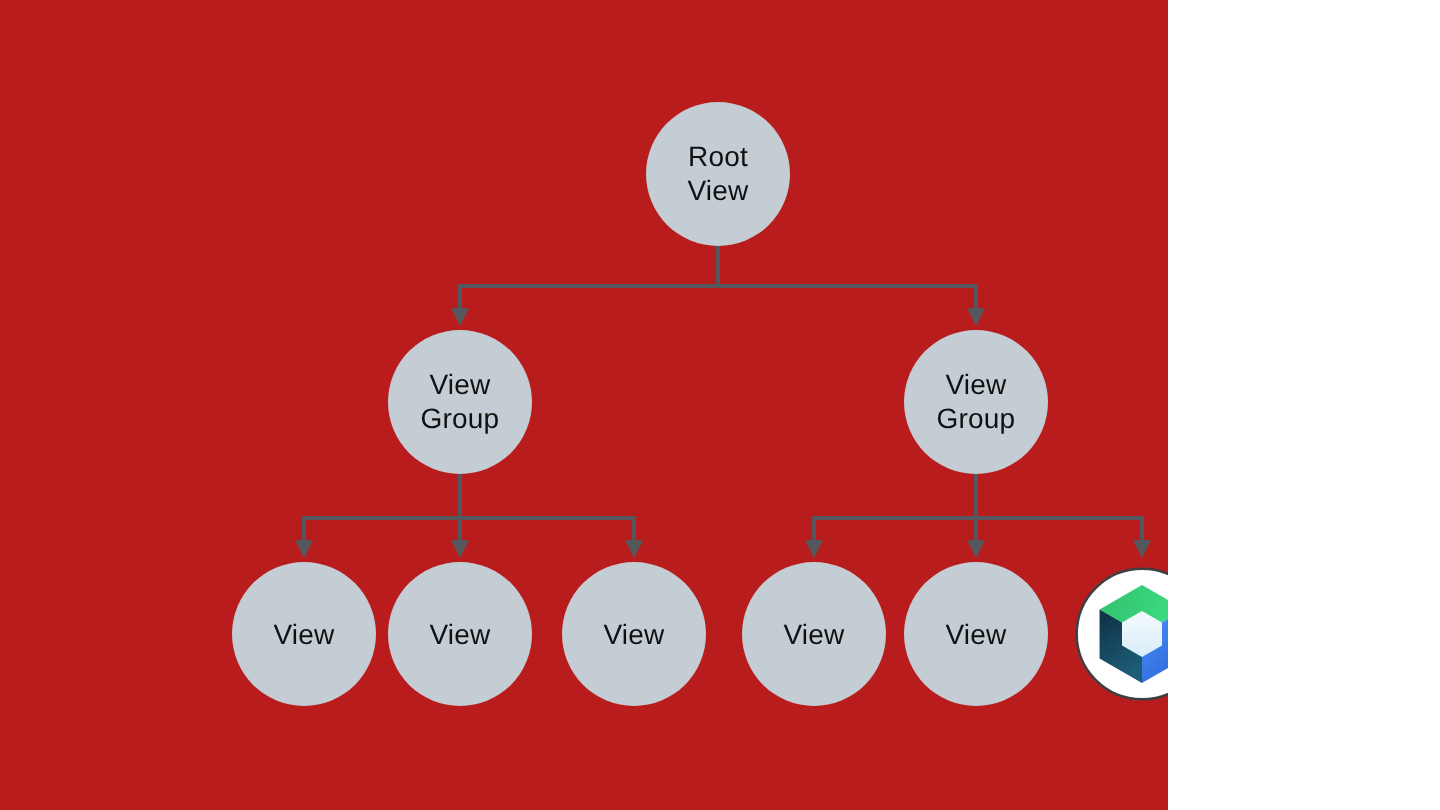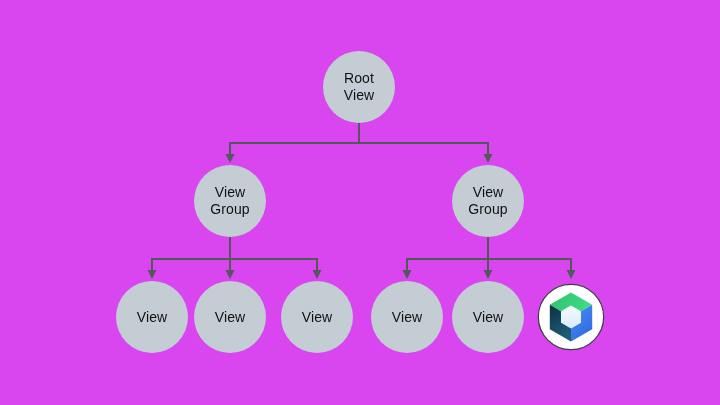--- a/index.html
+++ b/index.html
@@ -1,20 +1,20 @@
 <!DOCTYPE html>
 <html><head>
 <meta charset="utf-8">
 <style>
   html, body { margin: 0; padding: 0; background: #ffffff; }
   .stage {
     position: relative;
-    width: 720px;
+    width: 584px;
     height: 405px;
-    background: #d946ef;
+    background: #b91c1c;
     overflow: hidden;
     font-family: "Liberation Sans", sans-serif;
   }
   .connector-layer {
     position: absolute;
     left: 0; top: 0;
     width: 720px; height: 405px;
     pointer-events: none;
   }
   .node {

